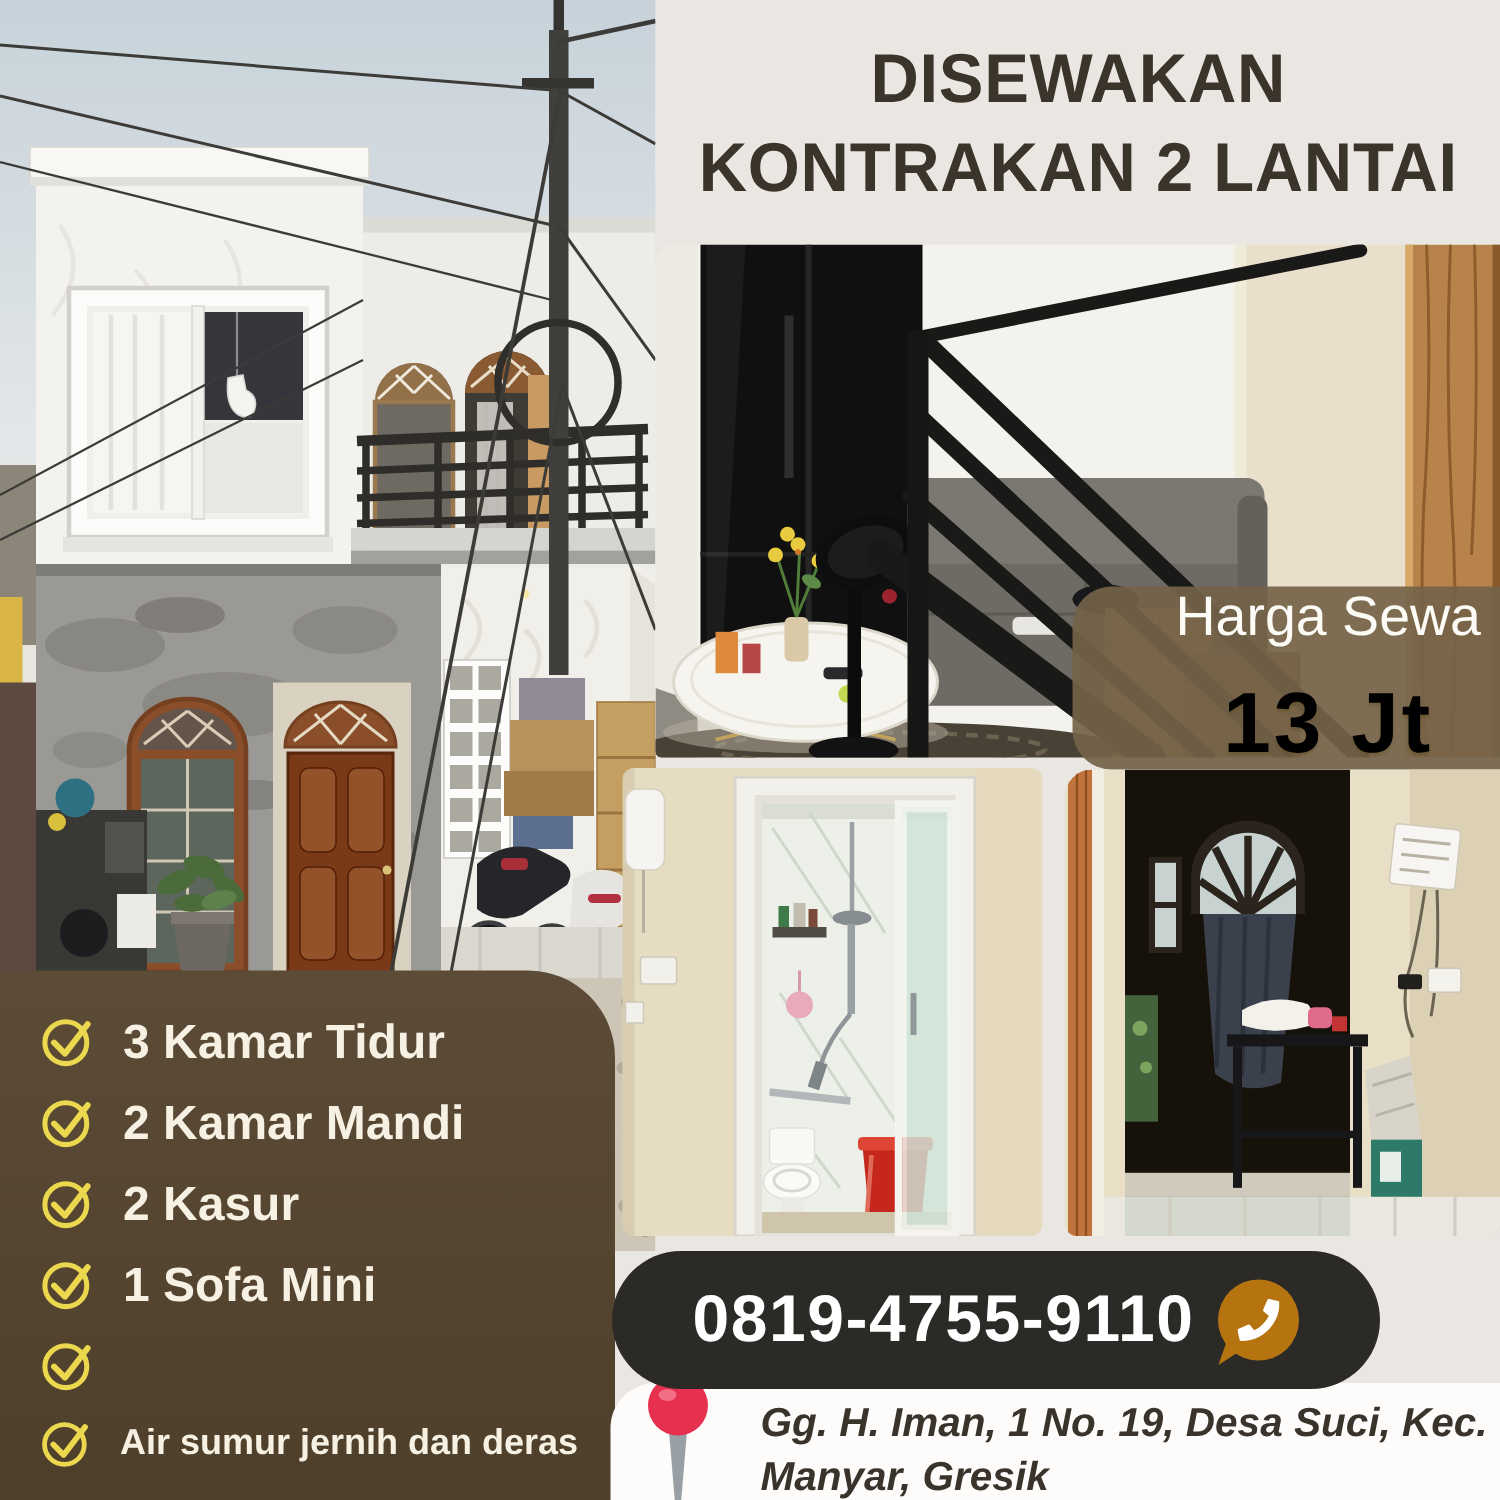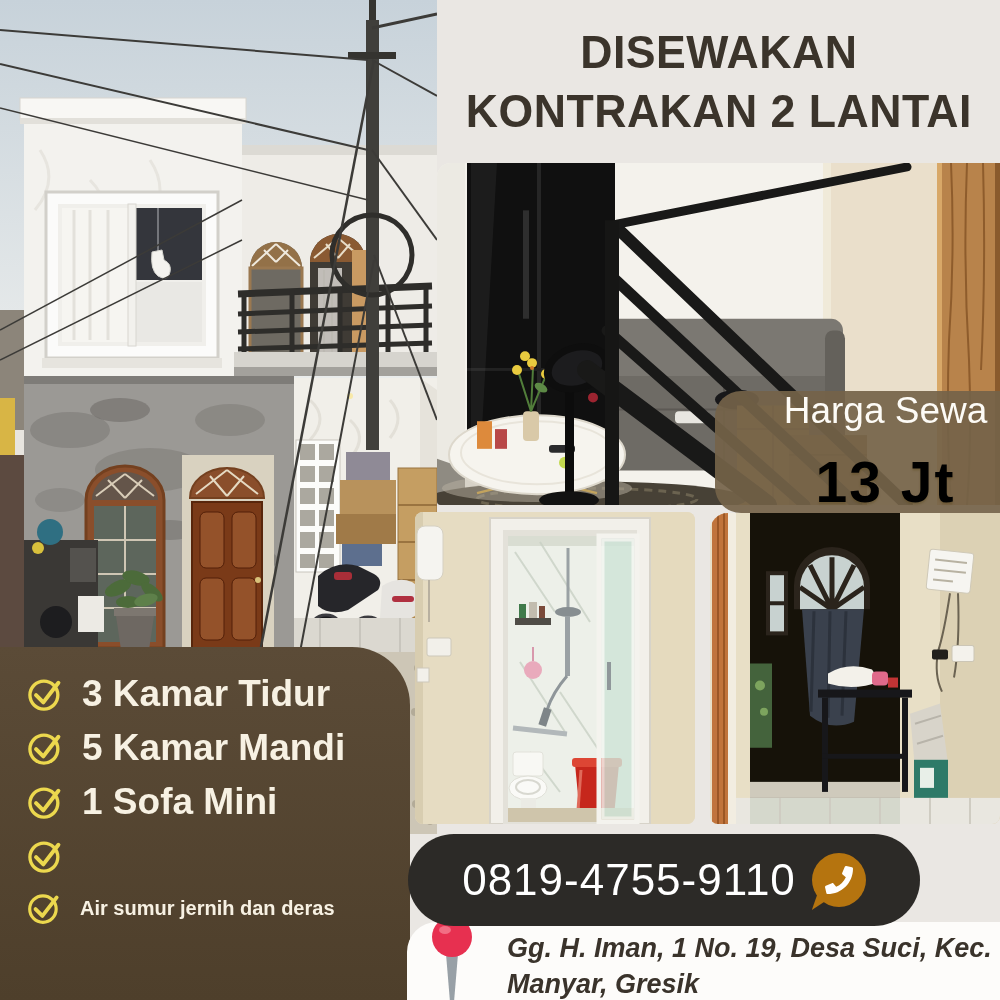--- a/index.html
+++ b/index.html
@@ -26,28 +26,28 @@
          align-items:center;padding-left:28px;}
   .harga-label{color:#fdfbf6;font-size:37px;font-weight:400;line-height:1.1;}
   .harga-value{color:#000000;font-size:57px;font-weight:bold;letter-spacing:2px;line-height:1.05;
                text-shadow:0 2px 2px rgba(90,70,20,.35);}
 
   
   .panel{left:0;top:647px;width:410px;height:353px;background:linear-gradient(#5b4b37,#4e3f2b);
          border-top-right-radius:58px;padding:20px 0 0 26px;box-sizing:border-box;}
   .feat{display:flex;align-items:center;gap:18px;height:54px;}
   .feat:last-child{height:50px;}
-  .feat-label{color:#f7f1e3;font-size:37px;font-weight:600;white-space:nowrap;}
-  .feat:last-child .feat-label{font-size:20px;}
+  .feat-label{color:#f7f1e3;font-size:32px;font-weight:600;white-space:nowrap;}
+  .feat:last-child .feat-label{font-size:24px;}
   .check{flex:0 0 auto;}
 
   
   .pill{left:408px;top:834px;width:512px;height:92px;background:#2c2a27;border-radius:46px;
         display:flex;align-items:center;justify-content:center;gap:16px;z-index:6;}
-  .phone-number{color:#fff;font-size:44px;font-weight:normal;letter-spacing:1px;}
+  .phone-number{color:#fff;font-size:44px;font-weight:bold;letter-spacing:1px;}
   .wa-bubble{position:relative;width:54px;height:54px;background:#b5740f;border-radius:50%;
              display:flex;align-items:center;justify-content:center;}
   .wa-bubble::after{content:'';position:absolute;left:0;bottom:-3px;width:16px;height:16px;
              background:#b5740f;clip-path:polygon(0 100%,100% 35%,35% 0);}
 
   
   .card{left:407px;top:922px;width:671px;height:78px;background:#fdfcfa;
         border-top-left-radius:30px;z-index:5;}
   .pin{position:absolute;left:22px;top:-6px;}
   .addr{margin-left:100px;padding-top:9px;color:#3a332b;font-size:27px;font-weight:bold;
@@ -407,21 +407,28 @@
           <circle cx="16" cy="18" r="12.5" fill="none" stroke="#ecd84e" stroke-width="3"></circle>
           <path d="M9 18 l6.5 6.5 L29 7" fill="none" stroke="#ecd84e" stroke-width="3.6" stroke-linecap="round" stroke-linejoin="round"></path>
         </svg>
       <span class="feat-label">3 Kamar Tidur</span>
     </div>
     <div class="feat">
       <svg class="check" width="38" height="38" viewBox="0 0 34 34">
           <circle cx="16" cy="18" r="12.5" fill="none" stroke="#ecd84e" stroke-width="3"></circle>
           <path d="M9 18 l6.5 6.5 L29 7" fill="none" stroke="#ecd84e" stroke-width="3.6" stroke-linecap="round" stroke-linejoin="round"></path>
         </svg>
-      <span class="feat-label">5 Kamar Mandi</span>
+      <span class="feat-label">2 Kamar Mandi</span>
+    </div>
+    <div class="feat">
+      <svg class="check" width="38" height="38" viewBox="0 0 34 34">
+          <circle cx="16" cy="18" r="12.5" fill="none" stroke="#ecd84e" stroke-width="3"></circle>
+          <path d="M9 18 l6.5 6.5 L29 7" fill="none" stroke="#ecd84e" stroke-width="3.6" stroke-linecap="round" stroke-linejoin="round"></path>
+        </svg>
+      <span class="feat-label">2 Kasur</span>
     </div>
     <div class="feat">
       <svg class="check" width="38" height="38" viewBox="0 0 34 34">
           <circle cx="16" cy="18" r="12.5" fill="none" stroke="#ecd84e" stroke-width="3"></circle>
           <path d="M9 18 l6.5 6.5 L29 7" fill="none" stroke="#ecd84e" stroke-width="3.6" stroke-linecap="round" stroke-linejoin="round"></path>
         </svg>
       <span class="feat-label">1 Sofa Mini</span>
     </div>
     <div class="feat">
       <svg class="check" width="38" height="38" viewBox="0 0 34 34">

